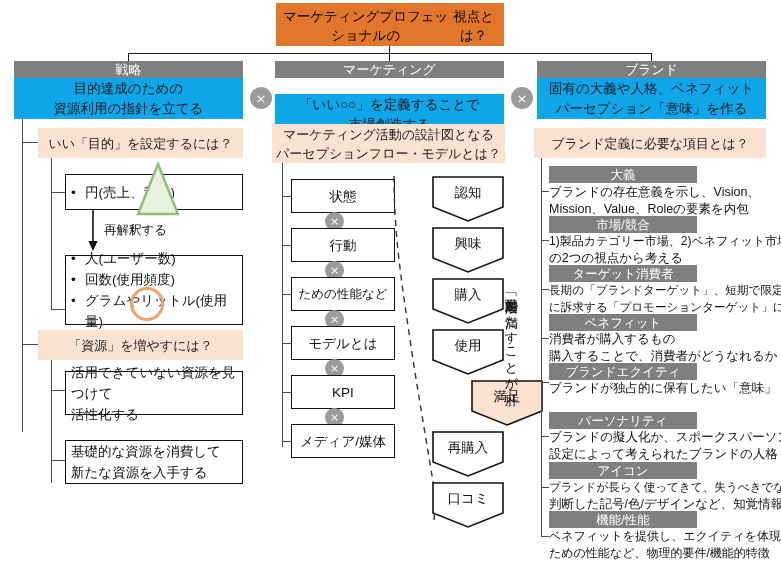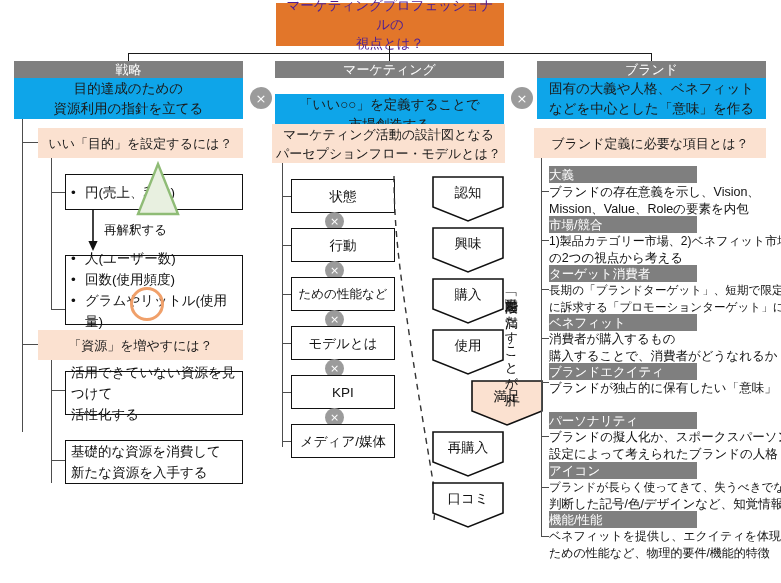--- a/index.html
+++ b/index.html
@@ -9,24 +9,24 @@
     font-family:"Liberation Sans","DejaVu Sans",sans-serif;
     color:#111111;
     overflow:hidden;
     position:relative;
   }
   .stage{position:absolute;left:0;top:0;width:781px;height:583px;}
   .abs{position:absolute;box-sizing:border-box;}
 
   
   .root-banner{
-    background:#e2762a;color:#4c1d95;
+    background:#e2762a;color:#000000;
     text-align:center;font-size:13.5px;line-height:19px;
     padding:4px 6px 5px 6px;
-    display:flex;flex-direction:column;justify-content:center;
+    display:flex;justify-content:center;
   }
 
   
   .pillar-title{
     background:#7f7f7f;color:#ffffff;text-align:center;
     font-size:13px;line-height:18px;
     display:flex;align-items:center;justify-content:center;
   }
   .pillar-body{
     background:#0ea5e9;color:#1a1a1a;text-align:center;
@@ -76,21 +76,21 @@
     font-size:11px;line-height:1;
     font-family:"DejaVu Sans",sans-serif;
   }
   .xcirc.big{width:22px;height:22px;font-size:13px;}
   .xcirc.sm{width:19px;height:19px;font-size:11px;}
 
   
   .rbadge{
     background:#7f7f7f;color:#ffffff;text-align:center;
     font-size:12.5px;line-height:16px;
-    display:flex;align-items:center;
+    display:flex;align-items:center;justify-content:center;
   }
   .rtext{
     font-size:12.5px;line-height:16.5px;color:#111111;
   }
   .rtext div{white-space:nowrap;}
 
   
   .vl{position:absolute;background:#4d4d4d;width:1.2px;}
   .hl{position:absolute;background:#4d4d4d;height:1.2px;}
   .vl.dark,.hl.dark{background:#1a1a1a;}
@@ -150,21 +150,21 @@
 
   <div class="xcirc big" style="left:511px;top:87px;">
     <span>×</span>
   </div>
 
   <div class="abs pillar-title" style="left:537px;top:61px;width:229px;height:17px;">
     <span>ブランド</span>
   </div>
   <div class="abs pillar-body" style="left:537px;top:78px;width:229px;height:41px;">
     <div>固有の大義や人格、ベネフィット</div>
-    <div>などを中心とした「意味」を作る</div>
+    <div>パーセプション「意味」を作る</div>
   </div>
 
   <div class="vl" style="left:22px;top:119px;height:313px;"></div>
   <div class="hl" style="left:22px;top:142px;width:16px;"></div>
   <div class="hl" style="left:22px;top:344px;width:16px;"></div>
 
   <div class="abs qbar" style="left:38px;top:128px;width:205px;height:30px;">
     <span>いい「目的」を設定するには？</span>
   </div>
 

